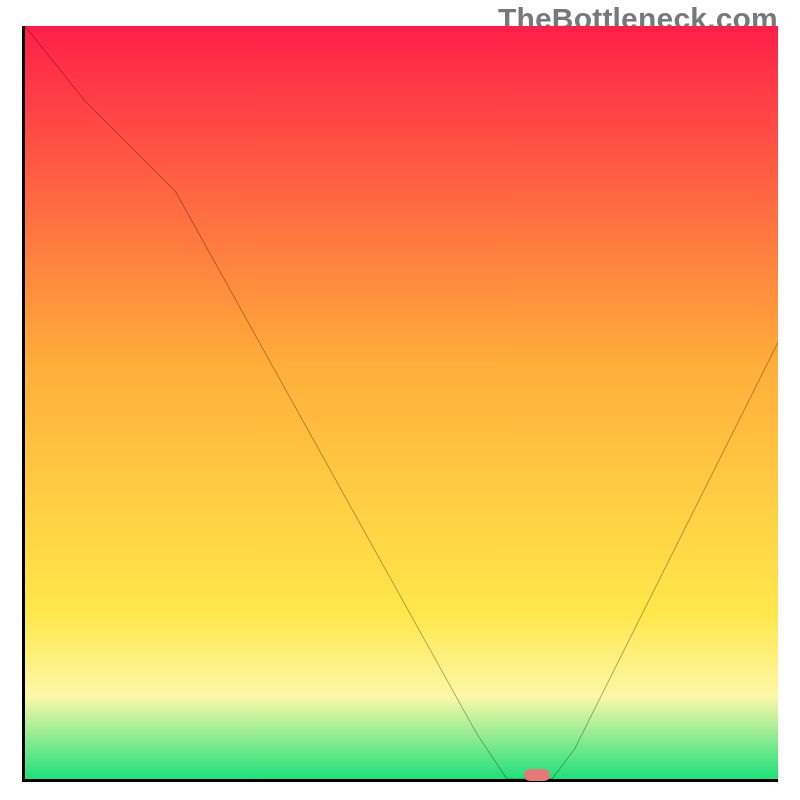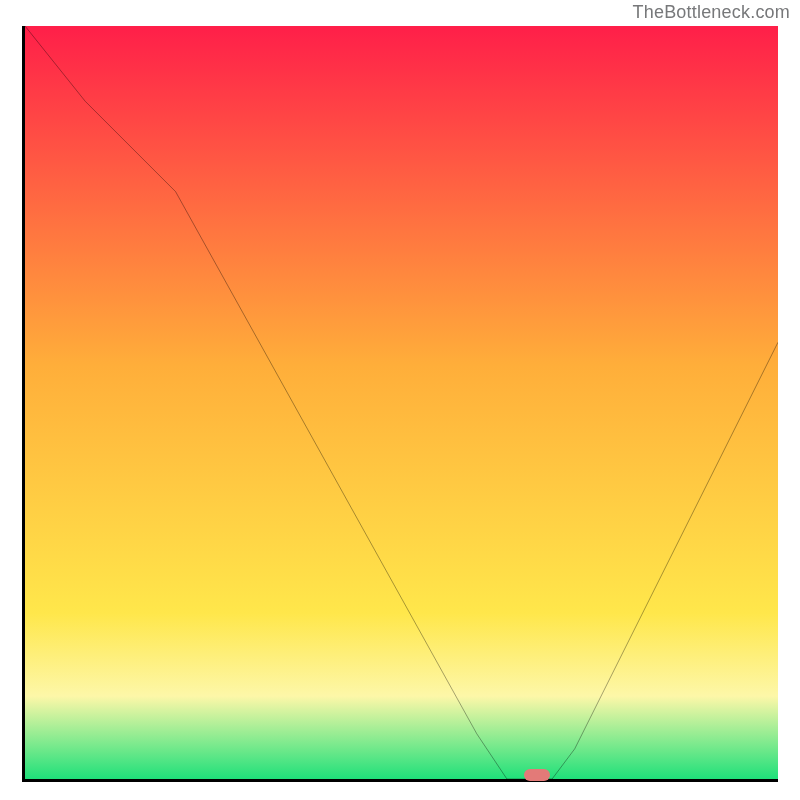--- a/index.html
+++ b/index.html
@@ -11,24 +11,24 @@
     overflow: hidden;
   }
   .wrap {
     position: relative;
     width: 800px;
     height: 800px;
   }
   .watermark {
     position: absolute;
     top: 2px;
-    right: 10px;
+    right: 22px;
     font-family: Arial, Helvetica, sans-serif;
-    font-size: 18px;
-    font-weight: normal;
+    font-size: 30px;
+    font-weight: bold;
     color: #77787a;
     letter-spacing: 0.2px;
   }
   .plot-frame {
     position: absolute;
     left: 22px;
     top: 26px;
     width: 756px;
     height: 756px;
     border: 3px solid #000;

